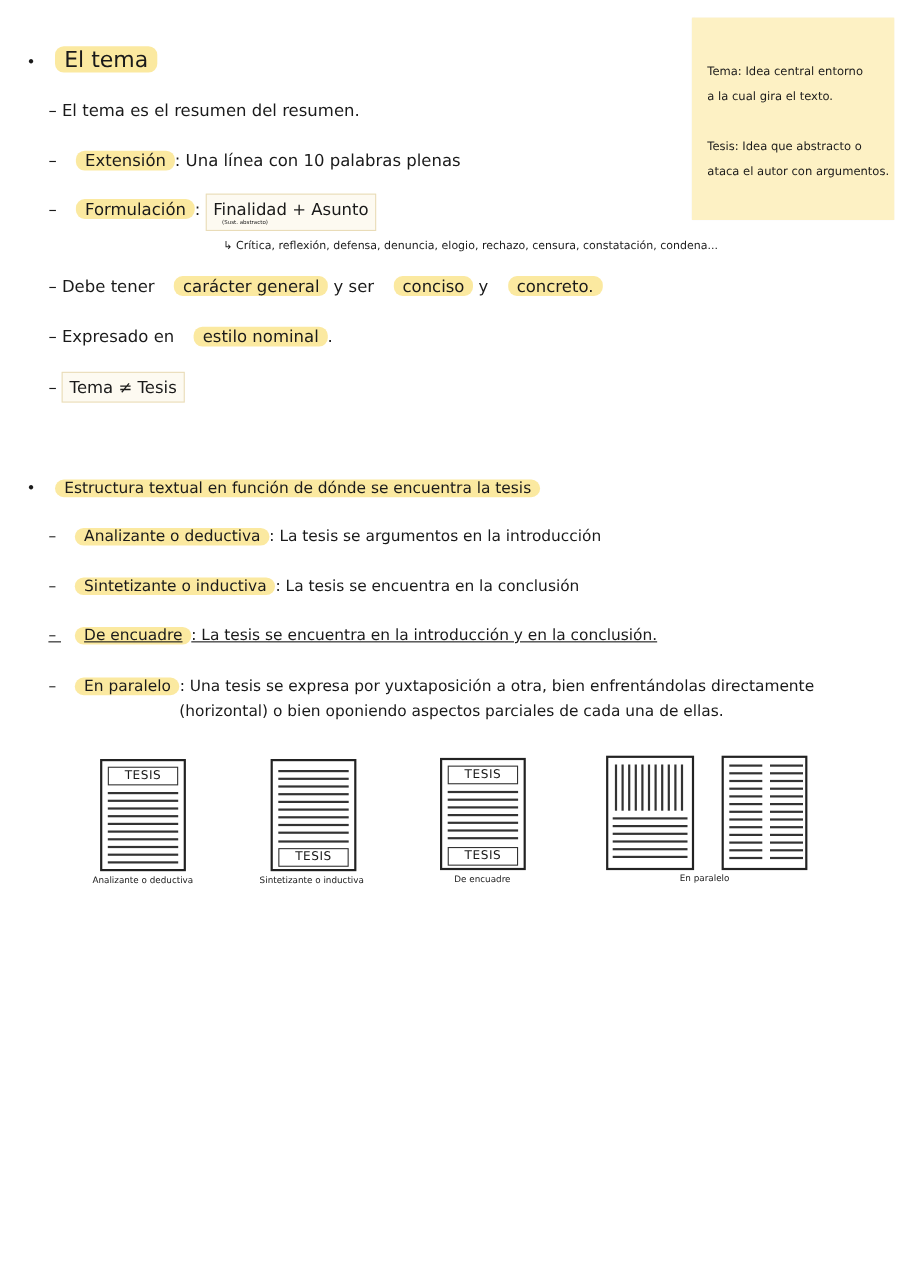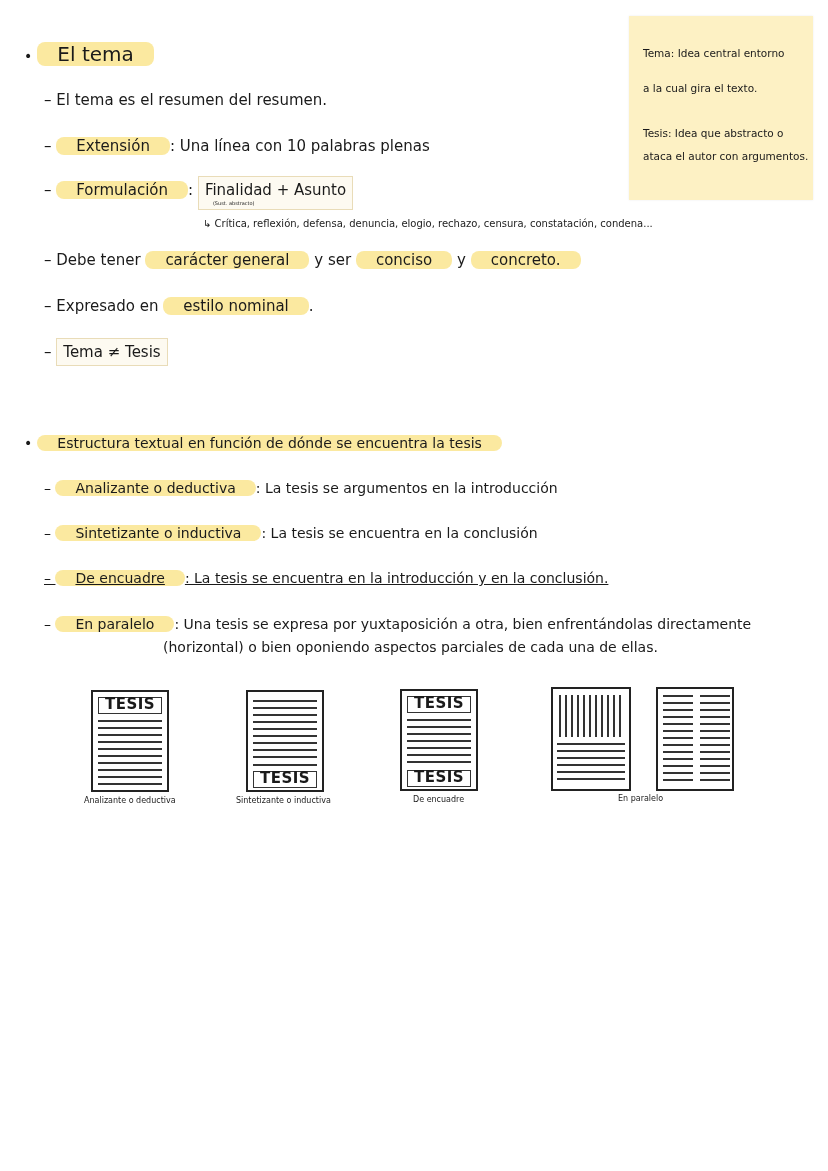--- a/index.html
+++ b/index.html
@@ -1,41 +1,41 @@
 <!DOCTYPE html>
 <html><head>
 <meta charset="utf-8">
 <style>
   html, body { margin: 0; padding: 0; background: #ffffff; }
   body { width: 828px; height: 1171px; position: relative; overflow: hidden;
          font-family: "DejaVu Sans", sans-serif; color: #1a1a1a; }
   .abs { position: absolute; white-space: nowrap; }
-  .hl { background: #fbe9a0; border-radius: 8px; padding: 0 20px; }
+  .hl { background: #fbe9a0; border-radius: 8px; padding: 0 8px; margin-left: 13px; }
   .box { border: 1px solid #e9dcb8; background: #fdfaf1; padding: 2px 6px; }
   .bullet-dot { font-size: 14px; }
   .h1 { font-size: 20px; }
   .txt { font-size: 15px; }
   .txt2 { font-size: 14px; }
   .small { font-size: 10px; }
   .tiny { font-size: 5px; }
   .note { position: absolute; left: 629px; top: 16px; width: 184px; height: 184px;
           background: #fdf1c4; box-shadow: 0 0 2px rgba(0,0,0,0.08); }
   .note p { margin: 0; font-size: 10.5px; line-height: 23px; position: absolute; left: 14px; white-space: nowrap; }
   .doc { position: absolute; border: 2px solid #222; background: #fff; box-sizing: border-box; }
   .doc .line { position: absolute; height: 1.5px; background: #333; }
   .doc .vline { position: absolute; width: 1.5px; background: #333; }
   .doc .tbox { position: absolute; border: 1.5px solid #333; box-sizing: border-box;
-               font-size: 15px; font-weight: bold; text-align: center; line-height: 13px; letter-spacing: 0.5px; }
+               font-size: 11px; font-weight: normal; text-align: center; line-height: 13px; letter-spacing: 0.5px; }
   .cap { position: absolute; font-size: 8px; white-space: nowrap; }
 </style>
 </head>
 <body>
 
 <div class="note">
-  <p style="top:26px">Tema: Idea central entorno</p>
+  <p style="top:38px">Tema: Idea central entorno</p>
   <p style="top:61px">a la cual gira el texto.</p>
   <p style="top:106px">Tesis: Idea que abstracto o</p>
   <p style="top:129px">ataca el autor con argumentos.</p>
 </div>
 
 <div class="abs" style="left:24px; top:42px;">
   <span class="bullet-dot">•</span>
   <span class="h1 hl">El tema</span>
 </div>
 

